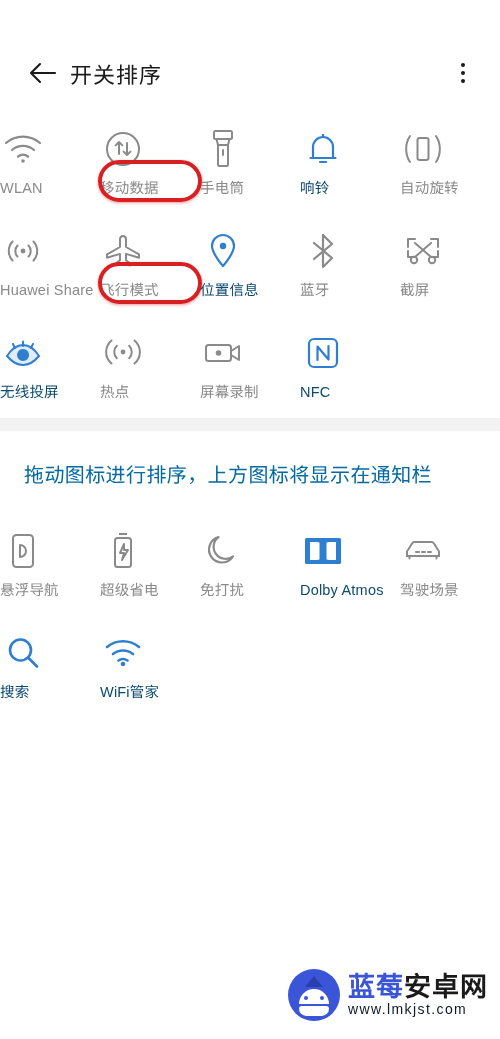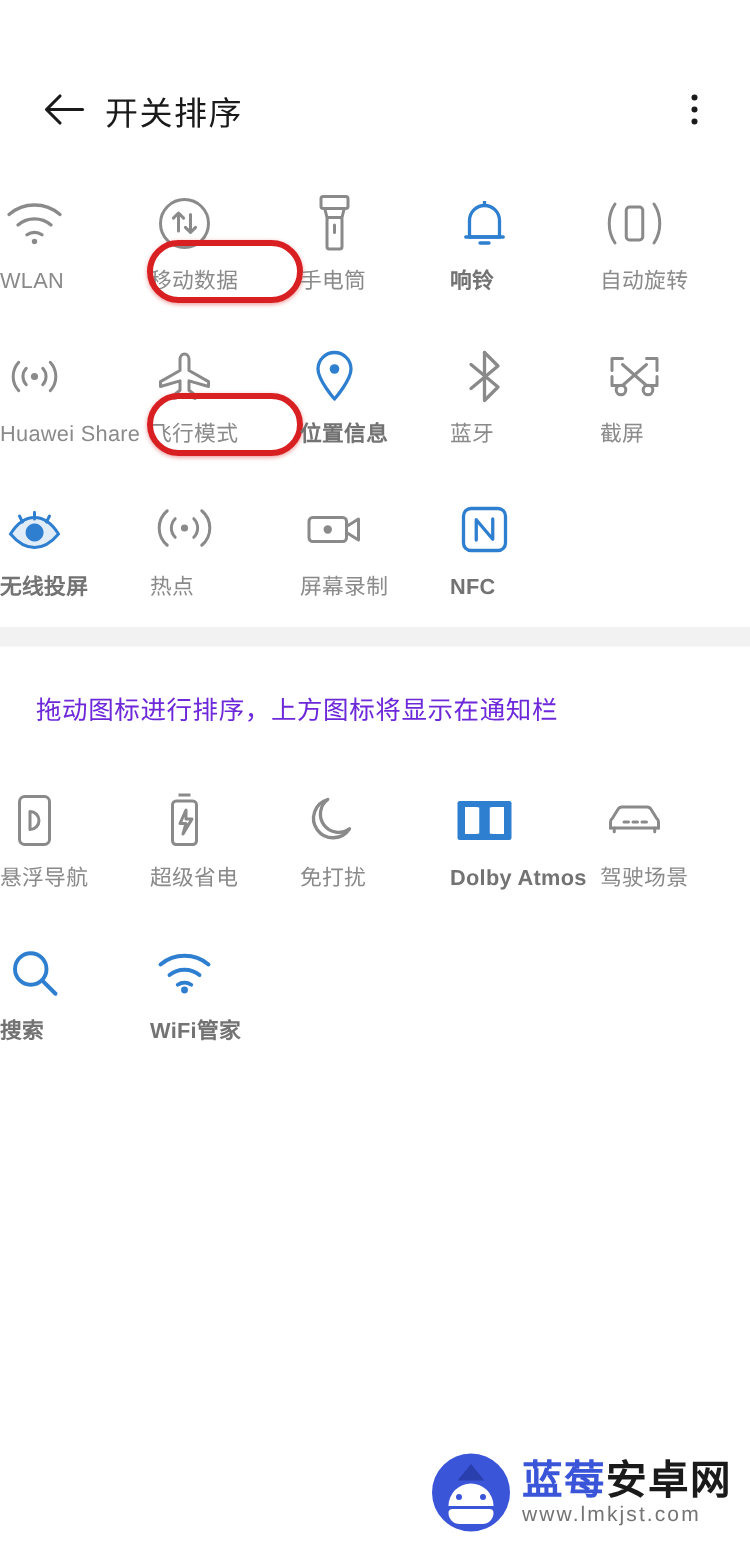--- a/index.html
+++ b/index.html
@@ -54,38 +54,38 @@
   .tile .ico {
     height: 46px; width: 46px;
     display: flex; align-items: center; justify-content: center;
     margin-bottom: 8px;
   }
   .tile .lbl {
     font-size: 14.5px; line-height: 1.2; text-align: center;
     white-space: nowrap; letter-spacing: .2px;
   }
   .tile.off .lbl { color: #8a8a8a; }
-  .tile.on  .lbl { color: #737373; font-weight: bold; }
+  .tile.on  .lbl { color: #0c4a6e; }
 
   
   .ring {
     position: absolute;
     left: 50%; transform: translateX(-50%);
     border: 4px solid #d81f22;
     border-radius: 22px;
     width: 104px; height: 42px;
     pointer-events: none;
     box-shadow: 0 1px 3px rgba(216,31,34,.45);
   }
 
   
   .band { width: 100%; height: 13px; background: #f2f2f2; }
   .hint {
     padding: 28px 41px 18px 24px;
-    font-size: 17px; color: #6d28d9; letter-spacing: .4px;
+    font-size: 20px; color: #0369a1; letter-spacing: .4px;
   }
 
   
   .watermark {
     position: absolute; right: 12px; bottom: 18px;
     display: flex; align-items: center; gap: 8px;
   }
   .wm-logo {
     width: 52px; height: 52px; border-radius: 50%;
     background: #3b55d9; position: relative; flex: 0 0 auto;
@@ -104,21 +104,21 @@
   .wm-logo .body {
     position: absolute; left: 50%; top: 37px; transform: translateX(-50%);
     width: 30px; height: 10px; background: #fff; border-radius: 3px 3px 8px 8px;
   }
   .wm-logo .eye { position:absolute; top:27px; width:4px; height:4px; background:#3b55d9; border-radius:50%; }
   .wm-logo .eye.l { left: 16px; } .wm-logo .eye.r { right: 16px; }
   .wm-text { display: flex; flex-direction: column; line-height: 1.05; }
   .wm-title { font-size: 27px; font-weight: bold; letter-spacing: 1px; }
   .wm-title .b { color: #3b55d9; }
   .wm-title .k { color: #1a1a1a; }
-  .wm-url { font-size: 14px; color: #737373; letter-spacing: 1.4px; margin-top: 0; }
+  .wm-url { font-size: 14px; color: #0f172a; letter-spacing: 1.4px; margin-top: 0; }
 
   svg { display: block; overflow: visible; }
 </style>
 </head>
 <body>
 
 <div class="screen">
 
   <div class="status-bar"></div>
 

